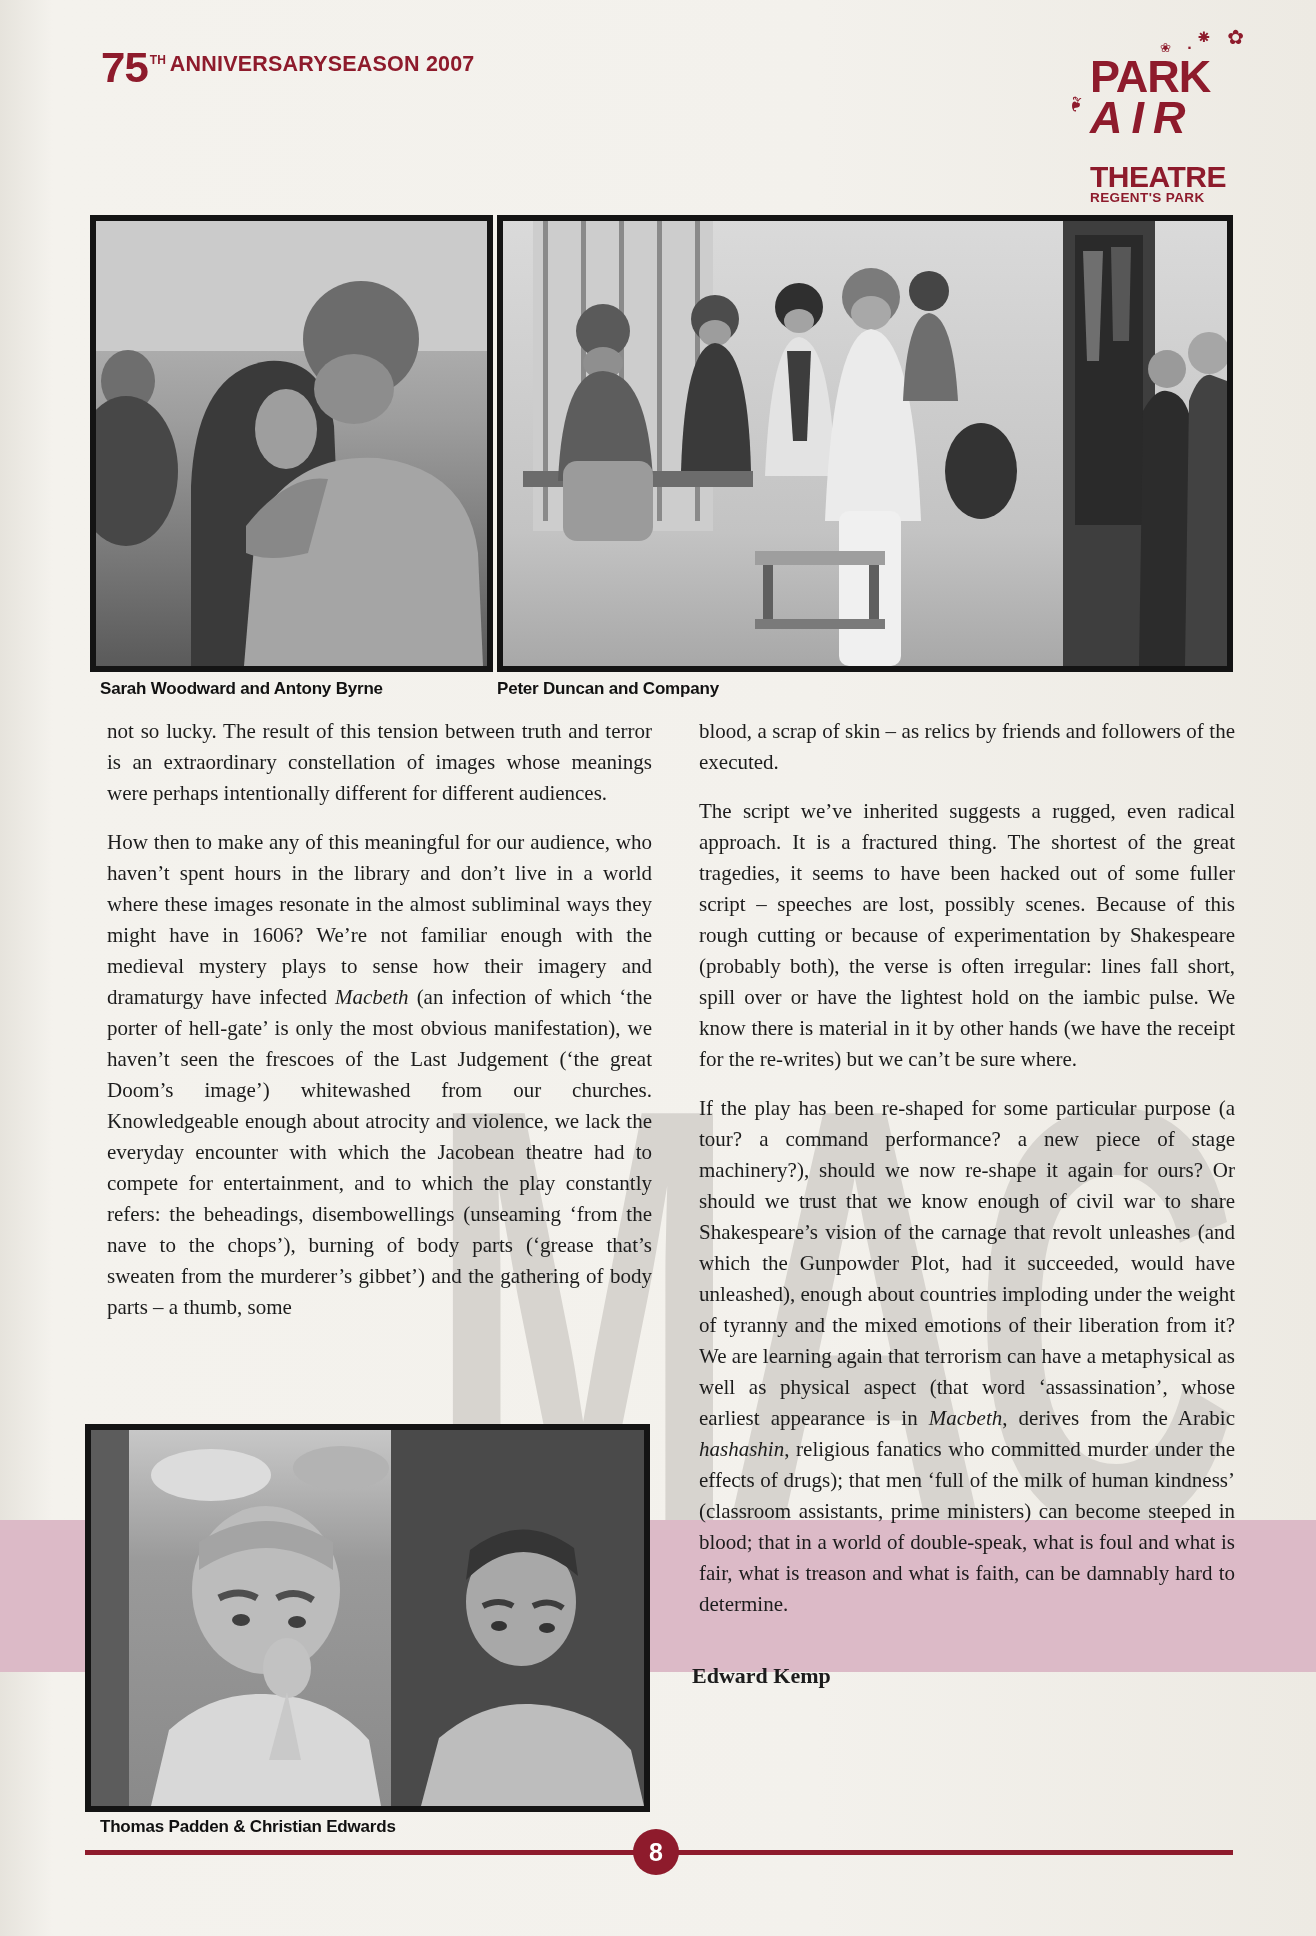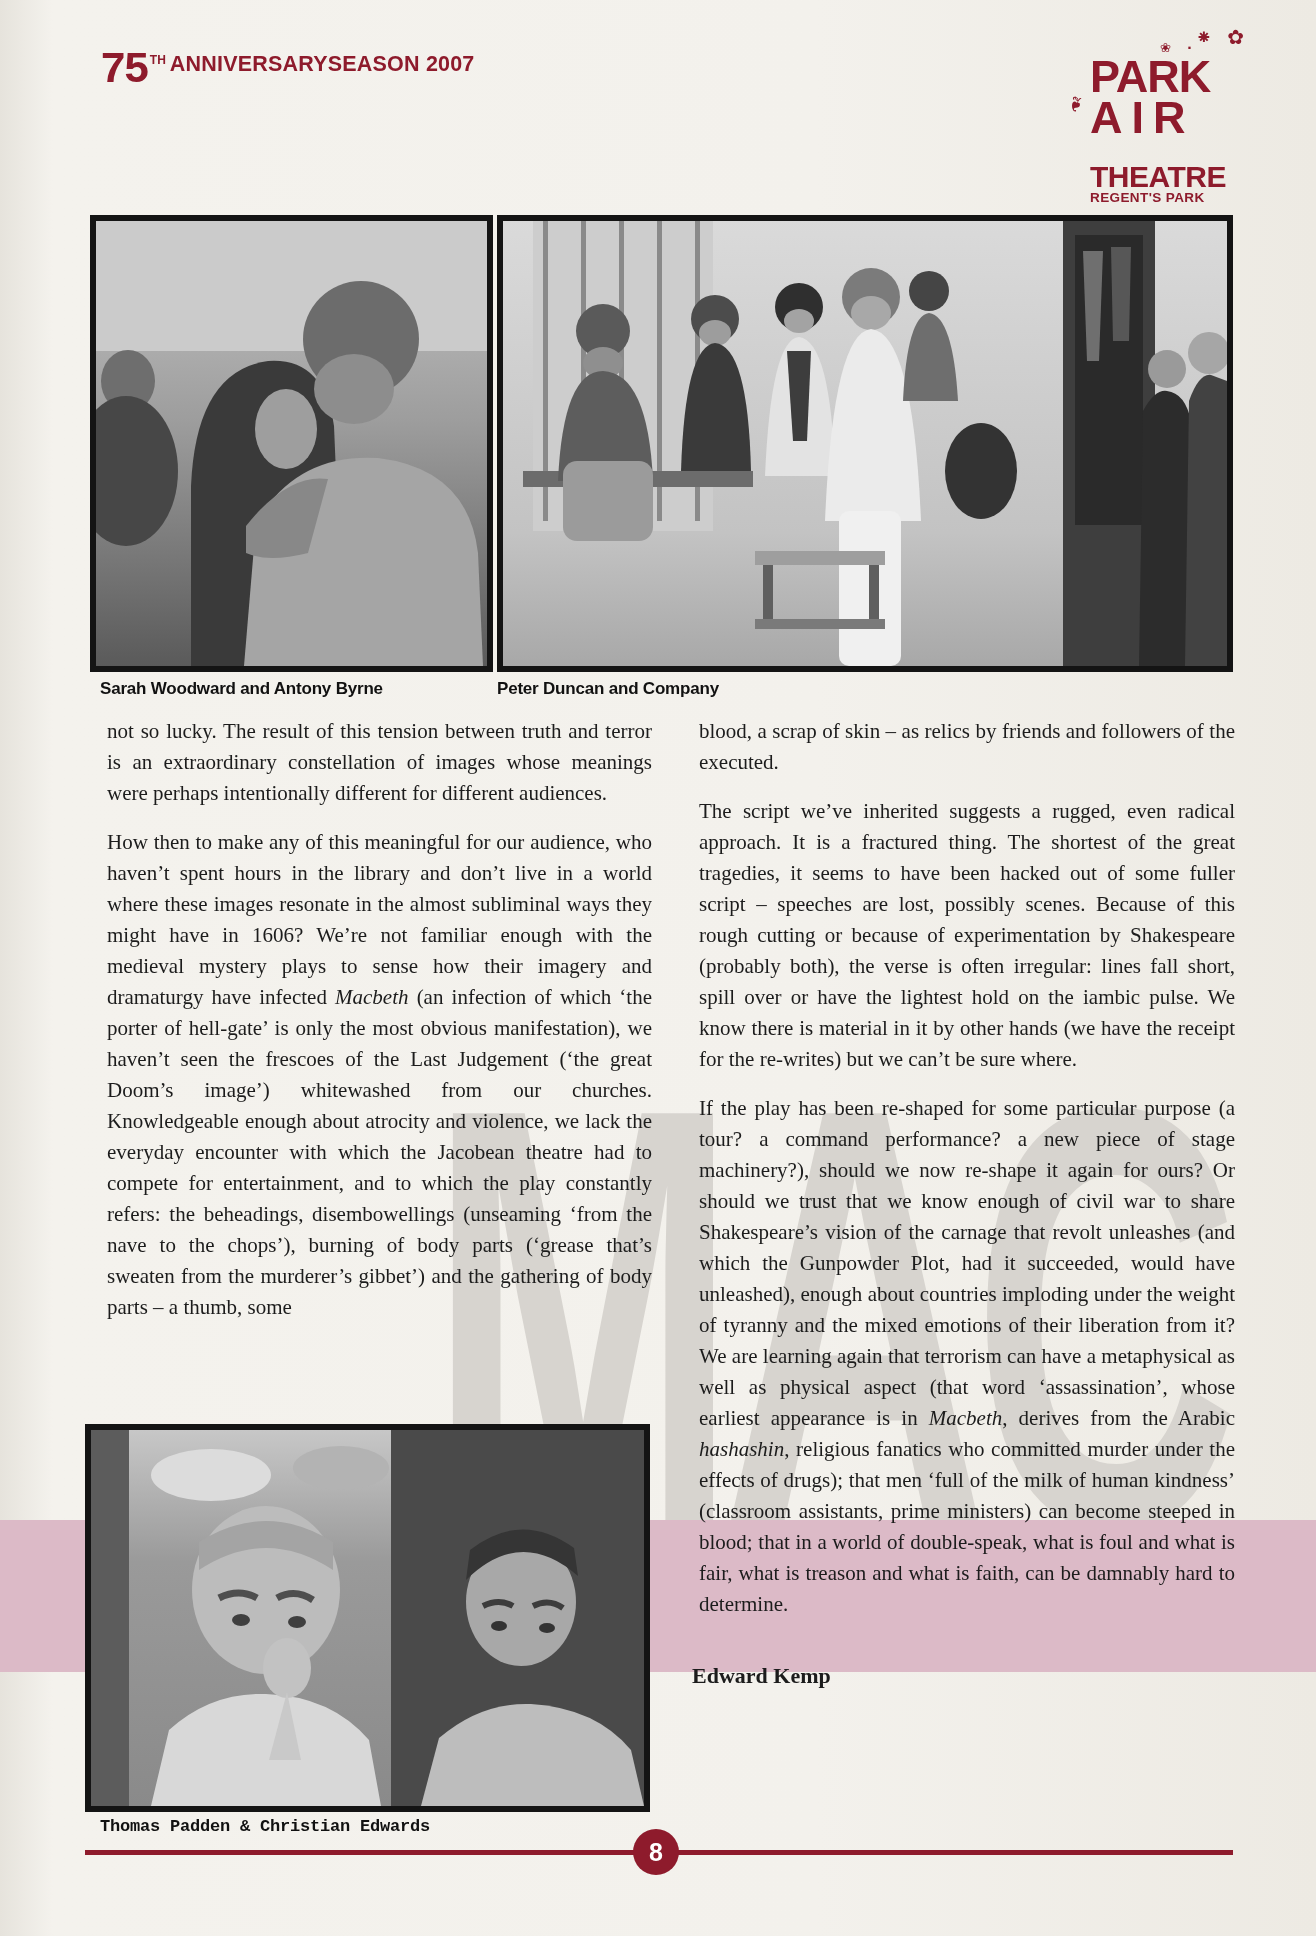--- a/index.html
+++ b/index.html
@@ -10,38 +10,38 @@
   }
   
   .ann-logo{position:absolute;left:100px;top:52px;display:flex;align-items:flex-start;
     color:var(--accent);font-family:"Liberation Sans",sans-serif;font-weight:bold;}
   .ann-75{font-size:44px;line-height:.82;letter-spacing:-3px;font-family:Liberation Mono, monospace;}
   .ann-th{font-size:12px;line-height:1;margin:2px 4px 0 3px;}
   .ann-lines{display:flex;flex-direction:row;font-size:21.5px;line-height:1.04;letter-spacing:.2px;margin-top:1px;}
   .oat-logo{position:absolute;right:74px;top:56px;width:152px;text-align:left;
     color:var(--accent);font-family:"Liberation Sans",sans-serif;font-weight:bold;line-height:.92;}
   .oat-logo .l1{display:block;font-size:45px;letter-spacing:-1px;}
-  .oat-logo .l2{display:block;font-size:45px;letter-spacing:9px;}
+  .oat-logo .l2{display:block;font-size:45px;letter-spacing:9px;font-style:italic;}
   .oat-logo .l3{display:block;font-size:30px;letter-spacing:-.5px;margin-top:24px;}
   .oat-logo .l4{display:block;font-size:13.5px;letter-spacing:.4px;margin-top:2px;}
   .flourish{position:absolute;color:var(--accent);font-family:"DejaVu Sans",sans-serif;}
   .fl1{top:-28px;right:-6px;font-size:20px;letter-spacing:4px;}
   .fl2{top:-14px;right:44px;font-size:13px;letter-spacing:6px;}
   .fl3{top:38px;left:-24px;font-size:22px;transform:rotate(95deg);}
   
   .photo{position:absolute;border:6px solid #141414;background:#888;z-index:3;}
   .photo svg{display:block;width:100%;height:100%;}
   .ph-topleft{left:90px;top:215px;width:391px;height:445px;}
   .ph-topright{left:497px;top:215px;width:724px;height:445px;}
   .ph-bottom{left:85px;top:1424px;width:553px;height:376px;}
   .caption{position:absolute;z-index:3;font-family:"Liberation Sans",sans-serif;font-weight:bold;
     font-size:17px;letter-spacing:-.2px;color:#111;}
   .cap-tl{left:100px;top:679px;}
   .cap-tr{left:497px;top:679px;}
-  .cap-b{left:100px;top:1817px;font-family:Liberation Mono, monospace;}
+  .cap-b{left:100px;top:1817px;}
   
   .watermark{position:absolute;left:428px;top:1018px;z-index:0;color:var(--watermark);
     font-family:"Liberation Sans",sans-serif;font-weight:bold;font-size:600px;line-height:1;
     letter-spacing:-28px;transform:scaleX(.62);transform-origin:left top;white-space:nowrap;}
   .highlight-band{position:absolute;left:0;top:1520px;width:1316px;height:152px;
     background:var(--highlight);z-index:1;}
   
   .col{position:absolute;top:716px;z-index:2;font-size:21px;line-height:31px;text-align:justify;}
   .col-left{left:100px;width:552px;}
   .col-right{left:692px;width:543px;}

